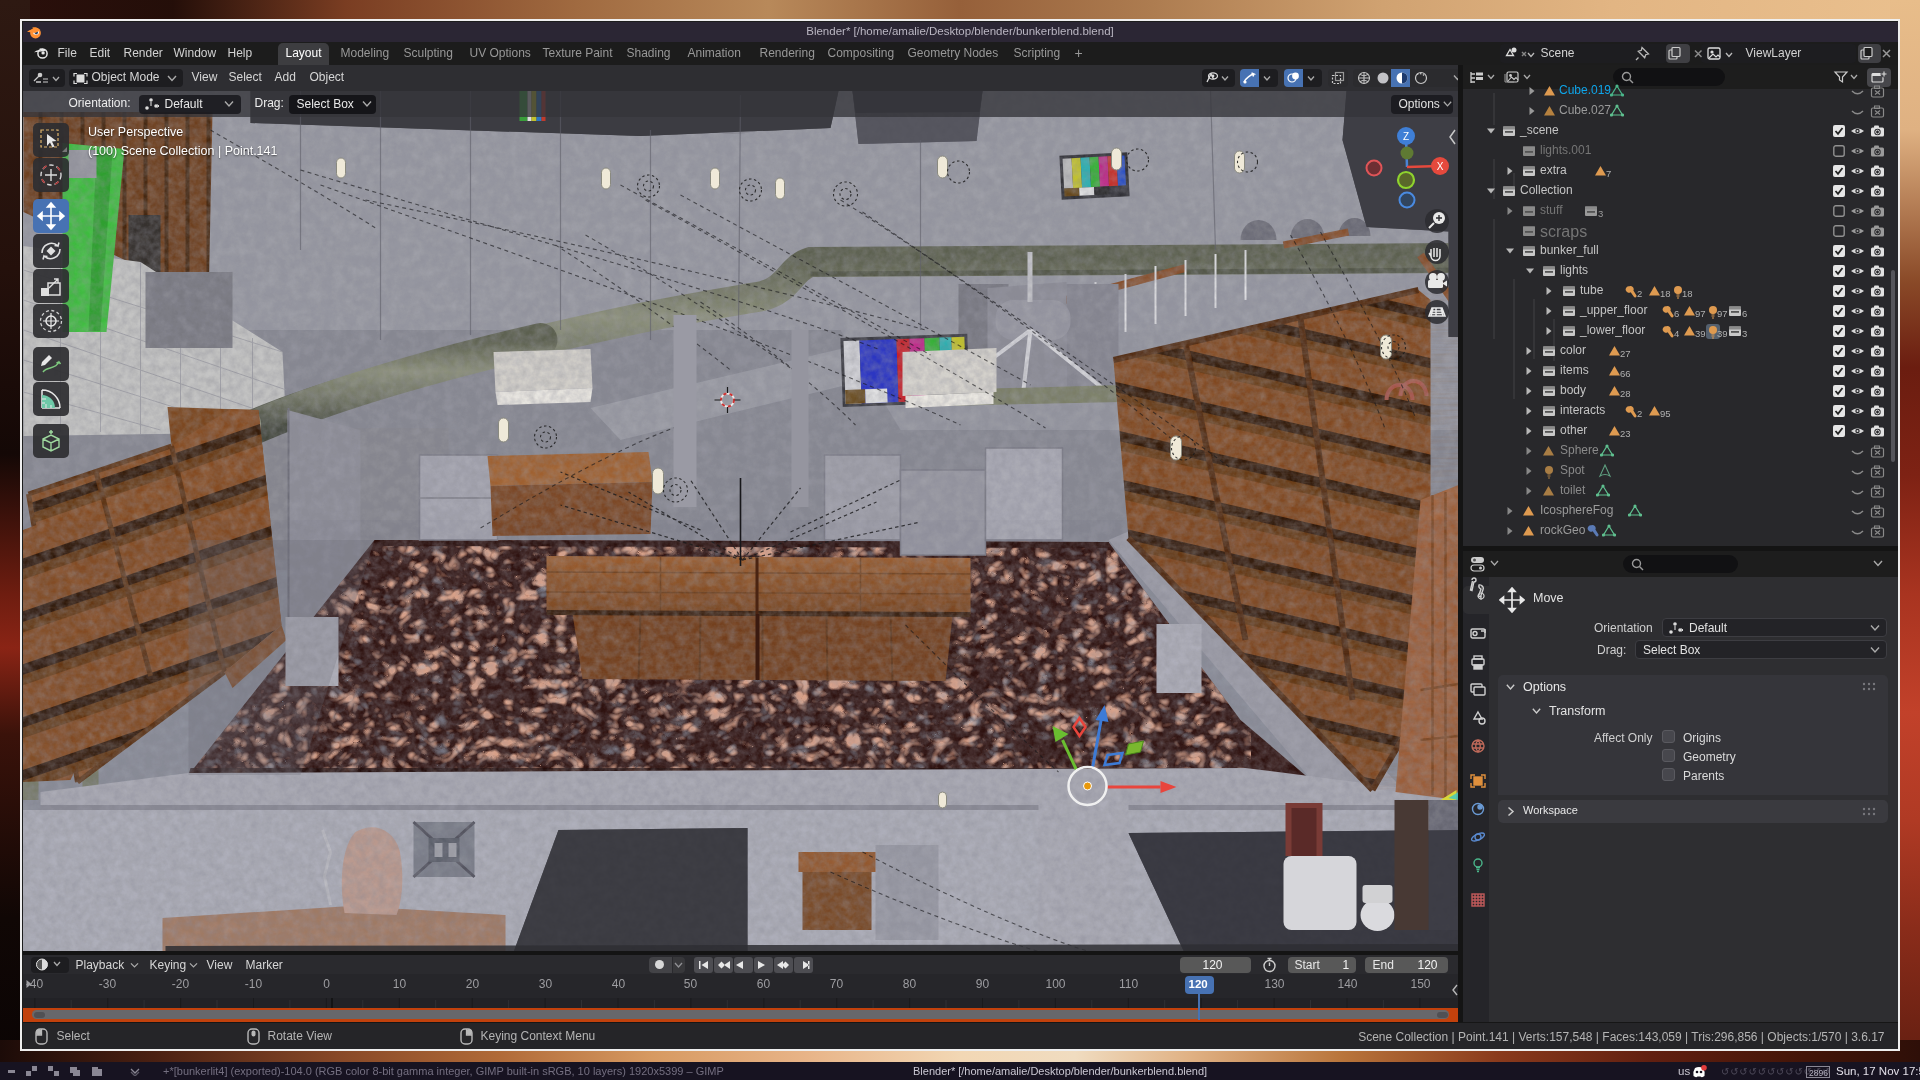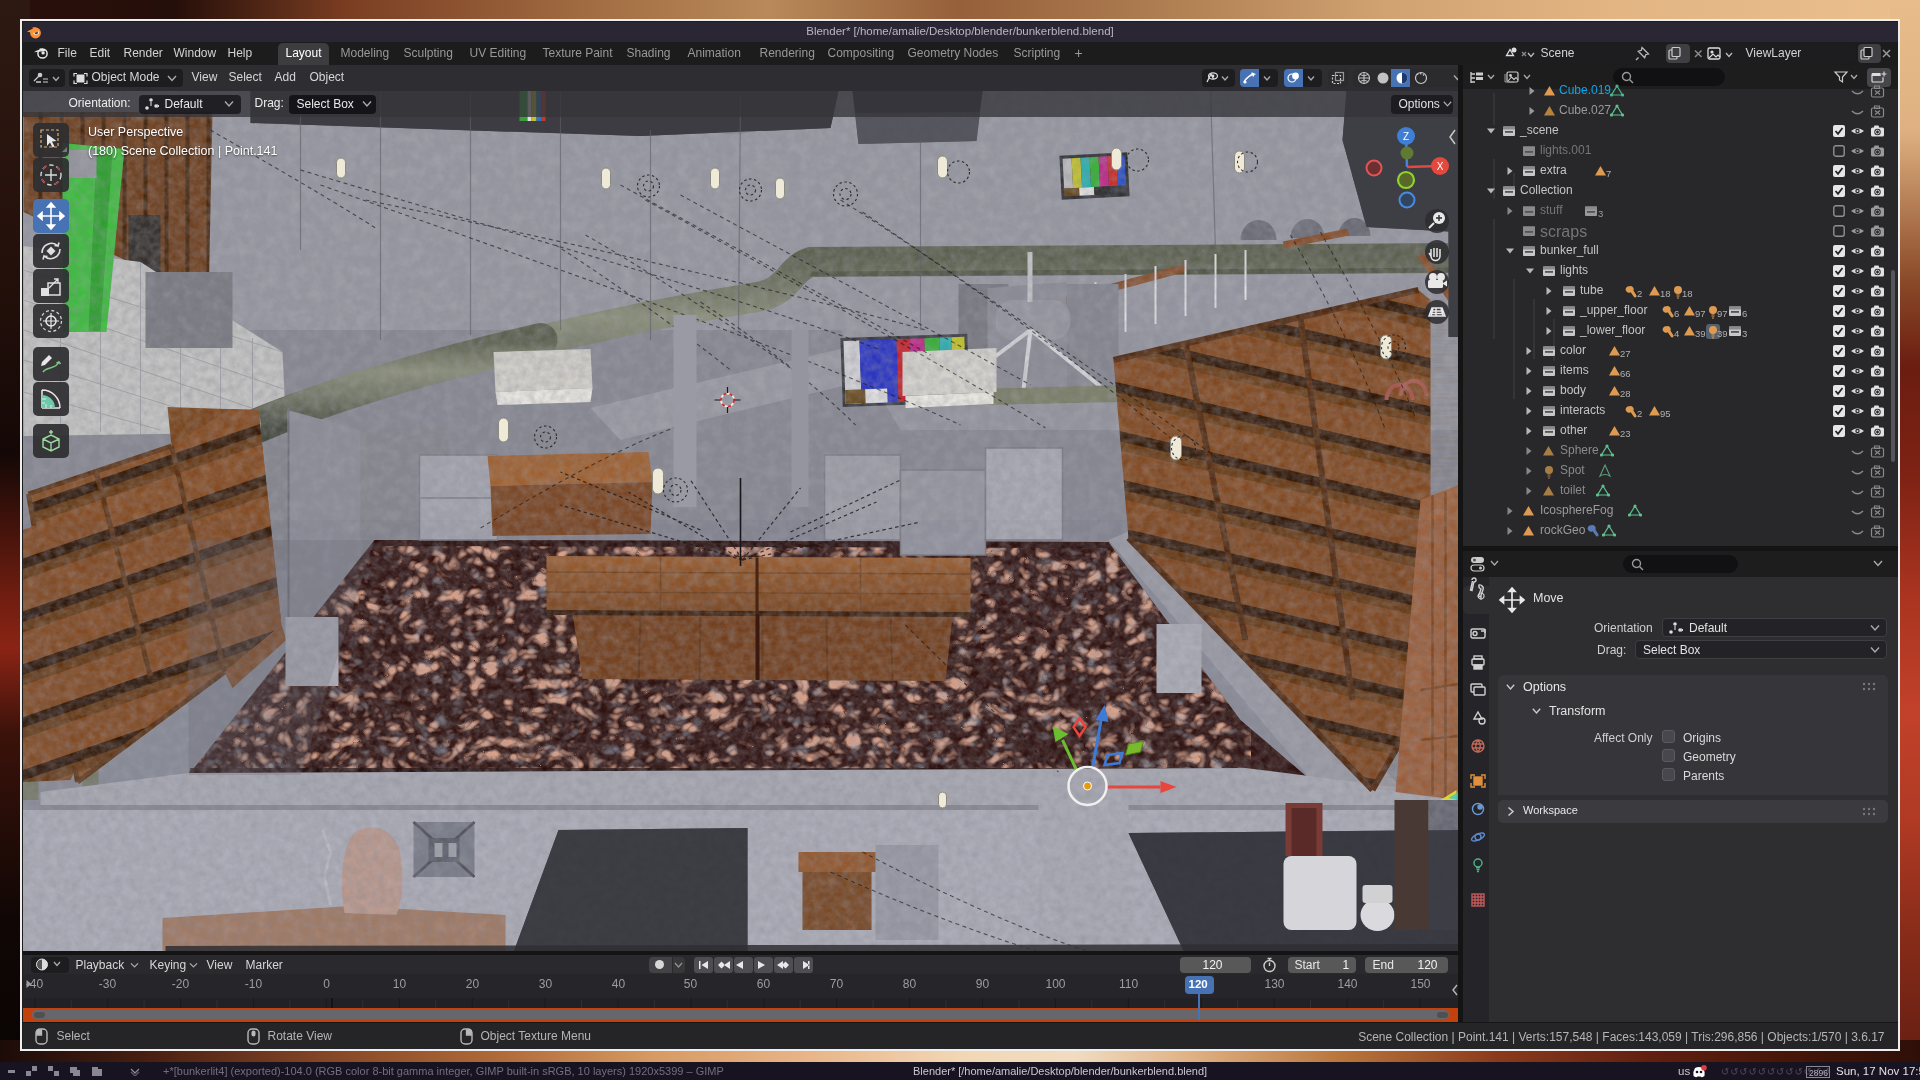--- a/index.html
+++ b/index.html
@@ -33,21 +33,21 @@
     </svg>
  <div class="txt" style="left:35px;top:4px">File</div>
  <div class="txt" style="left:67px;top:4px">Edit</div>
  <div class="txt" style="left:101px;top:4px">Render</div>
  <div class="txt" style="left:151px;top:4px">Window</div>
  <div class="txt" style="left:205px;top:4px">Help</div>
  <div class="abs" style="left:255px;top:1px;width:51px;height:22px;background:#3d3d40;border-radius:5px 5px 0 0"></div>
  <div class="txt" style="left:263px;top:4px;color:#fff">Layout</div>
  <div class="txt" style="left:318px;top:4px;color:#989898">Modeling</div>
  <div class="txt" style="left:381px;top:4px;color:#989898">Sculpting</div>
- <div class="txt" style="left:447px;top:4px;color:#989898">UV Editing</div>
+ <div class="txt" style="left:447px;top:4px;color:#989898">UV Options</div>
  <div class="txt" style="left:520px;top:4px;color:#989898">Texture Paint</div>
  <div class="txt" style="left:604px;top:4px;color:#989898">Shading</div>
  <div class="txt" style="left:665px;top:4px;color:#989898">Animation</div>
  <div class="txt" style="left:737px;top:4px;color:#989898">Rendering</div>
  <div class="txt" style="left:805px;top:4px;color:#989898">Compositing</div>
  <div class="txt" style="left:885px;top:4px;color:#989898">Geometry Nodes</div>
  <div class="txt" style="left:991px;top:4px;color:#989898">Scripting</div>
  <div class="txt" style="left:1052px;top:3px;color:#989898;font-size:14px">+</div>
  <div class="abs" style="left:1477px;top:2px;width:168px;height:19px;background:#1d1d20;border-radius:4px"></div>
  <div class="abs" style="left:1643px;top:2px;width:24px;height:19px;background:#3f3f43;border-radius:4px"></div>
@@ -515,21 +515,21 @@
  <svg class="abs" style="left:338px;top:9px" width="12" height="9" viewBox="0 0 12 9">
       <path d="M2 1.5 l4 4.5 4 -4.5" fill="none" stroke="#aaa" stroke-width="1.4"></path>
     </svg>
  <div class="abs" style="left:1368px;top:3.5px;width:62px;height:19px;background:rgba(26,26,30,0.9);border-radius:4px"></div>
  <div class="txt" style="left:1376px;top:5.5px;font-size:12px;color:#e0e0e0">Options</div>
  <svg class="abs" style="left:1419px;top:9px" width="11" height="9" viewBox="0 0 12 9">
       <path d="M2 1.5 l4 4.5 4 -4.5" fill="none" stroke="#aaa" stroke-width="1.4"></path>
     </svg>
 </div>
 <div class="txt" style="left:88px;top:125px;font-size:12.5px;color:#fff;text-shadow:0 1px 2px rgba(0,0,0,0.6)">User Perspective</div>
-<div class="txt" style="left:88px;top:144px;font-size:12.5px;color:#fff;text-shadow:0 1px 2px rgba(0,0,0,0.6)">(180) Scene Collection | Point.141</div>
+<div class="txt" style="left:88px;top:144px;font-size:12.5px;color:#fff;text-shadow:0 1px 2px rgba(0,0,0,0.6)">(100) Scene Collection | Point.141</div>
 
 <svg class="abs" style="left:33px;top:122px" width="38" height="340" viewBox="0 0 38 340">
 <g>
 <rect x="0" y="1" width="36" height="34" rx="5" fill="#2e2e31" opacity="0.92"></rect>
 <rect x="0" y="36" width="36" height="34" rx="5" fill="#2e2e31" opacity="0.92"></rect>
 <rect x="0" y="77" width="36" height="34" rx="5" fill="#4772b3"></rect>
 <rect x="0" y="112" width="36" height="34" rx="5" fill="#2e2e31" opacity="0.92"></rect>
 <rect x="0" y="147" width="36" height="34" rx="5" fill="#2e2e31" opacity="0.92"></rect>
 <rect x="0" y="182" width="36" height="34" rx="5" fill="#2e2e31" opacity="0.92"></rect>
 <rect x="0" y="225" width="36" height="34" rx="5" fill="#2e2e31" opacity="0.92"></rect>
@@ -1516,21 +1516,21 @@
  <svg class="abs" style="left:224px;top:5px" width="13" height="17" viewBox="0 0 13 17">
       <rect x="1" y="1" width="11" height="15" rx="4" fill="none" stroke="#b8b8b8" stroke-width="1.4"></rect>
       <rect x="4.5" y="2.5" width="4" height="6" rx="2" fill="#b8b8b8"></rect>
     </svg>
  <div class="txt" style="left:245px;top:6px;font-size:12px;color:#b4b4b4">Rotate View</div>
  <svg class="abs" style="left:437px;top:5px" width="13" height="17" viewBox="0 0 13 17">
       <rect x="1" y="1" width="11" height="15" rx="4" fill="none" stroke="#b8b8b8" stroke-width="1.4"></rect>
       <path d="M6.5 1 v6 h5.5" fill="none" stroke="#b8b8b8" stroke-width="1.3"></path>
       <rect x="6.5" y="1" width="5.5" height="6" rx="2.5" fill="#b8b8b8"></rect>
     </svg>
- <div class="txt" style="left:458px;top:6px;font-size:12px;color:#b4b4b4">Object Texture Menu</div>
+ <div class="txt" style="left:458px;top:6px;font-size:12px;color:#b4b4b4">Keying Context Menu</div>
  <div class="txt" style="right:13px;top:6.5px;font-size:12px;color:#b4b4b4">Scene Collection | Point.141 | Verts:157,548 | Faces:143,059 | Tris:296,856 | Objects:1/570 | 3.6.17</div>
 </div>
 <div class="abs" style="left:0;top:1062px;width:1920px;height:18px;background:#171321">
  <svg class="abs" style="left:6px;top:3px" width="110" height="13" viewBox="0 0 110 13">
       <g fill="#8a8794">
         <rect x="2" y="5" width="7" height="3"></rect>
         <g transform="translate(20,0)">
           <rect x="0" y="6" width="5" height="5"></rect>
           <rect x="6" y="1" width="5" height="5"></rect>
         </g>

